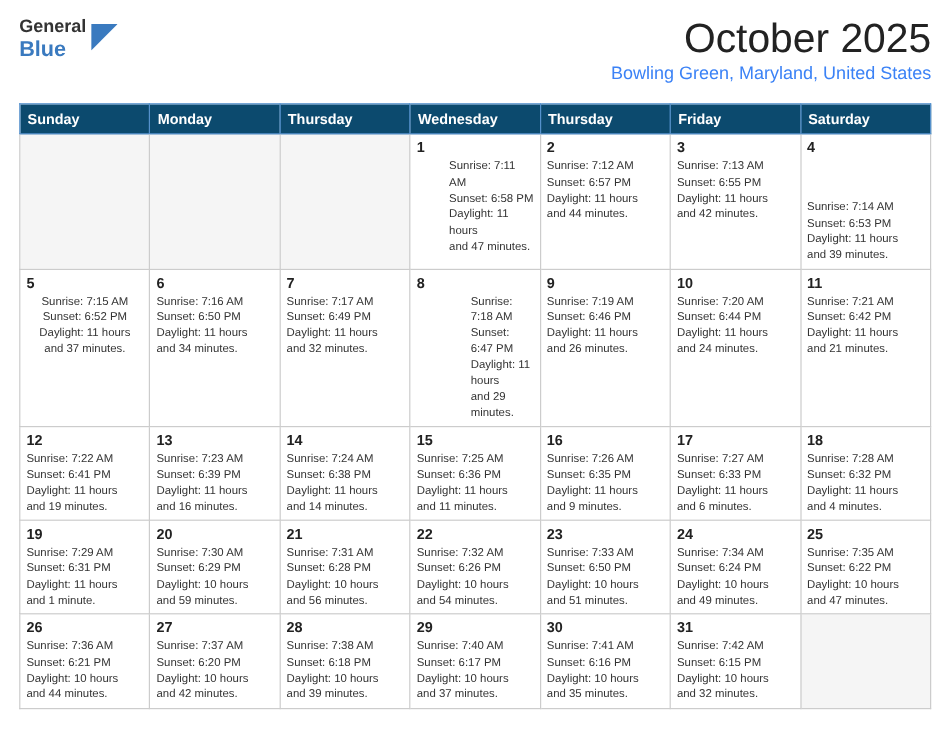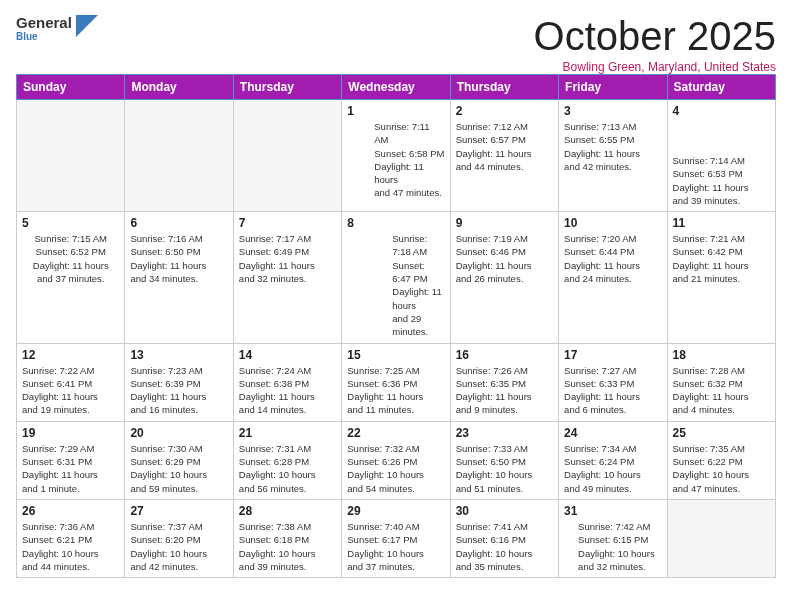--- a/index.html
+++ b/index.html
@@ -13,48 +13,48 @@
     .page {
       width: 792px;
       height: 612px;
       padding: 14px 16px 10px 16px;
       background: #fff;
     }
     .header {
       display: flex;
       align-items: flex-start;
       justify-content: space-between;
-      margin-bottom: 0;
+      margin-bottom: 16px;
     }
     .logo {
       display: flex;
       align-items: center;
       gap: 2px;
     }
     .title-block {
       text-align: right;
     }
     .main-title {
-      font-size: 40px;
+      font-size: 34px;
       font-weight: normal;
       color: #222;
       line-height: 1.1;
     }
     .subtitle {
-      font-size: 12px;
-      color: #be185d;
+      font-size: 15px;
+      color: #3b82f6;
       margin-top: 2px;
     }
     .calendar {
       width: 100%;
       border-collapse: collapse;
       border: 1px solid #bbb;
     }
     .calendar th {
-      background: #a21caf;
+      background: #0c4a6e;
       color: #fff;
       font-size: 12px;
       font-weight: bold;
       text-align: left;
       padding: 5px 6px;
       border: 1px solid #5591cc;
     }
     .calendar td {
       border: 1px solid #ccc;
       vertical-align: top;
@@ -80,21 +80,21 @@
     }
   </style>
 </head>
 <body>
 
 <div class="page">
   <div class="header">
     <div class="logo">
   <div style="display:flex;flex-direction:column;line-height:1.15;">
     <span style="font-size:15px;font-weight:bold;color:#333;">General</span>
-    <span style="font-size:10px;font-weight:bold;color:#3a7abf;">Blue</span>
+    <span style="font-size:18px;font-weight:bold;color:#3a7abf;">Blue</span>
   </div>
   <svg width="22" height="22" viewBox="0 0 22 22" style="margin-left:2px;margin-top:-4px;">
     <polygon points="0,0 22,0 0,22" fill="#3a7abf"></polygon>
   </svg>
 </div>
     <div class="title-block">
       <div class="main-title">October 2025</div>
       <div class="subtitle">Bowling Green, Maryland, United States</div>
     </div>
   </div>
@@ -329,21 +329,21 @@
           </td>
           <td>
             <div class="day-number">30</div>
             <div class="day-info" style="white-space: pre-line;">Sunrise: 7:41 AM
 Sunset: 6:16 PM
 Daylight: 10 hours
 and 35 minutes.</div>
           </td>
           <td>
             <div class="day-number">31</div>
-            <div class="day-info" style="white-space: pre-line; margin-left: 14px;">Sunrise: 7:42 AM
+            <div class="day-info" style="white-space: pre-line;">Sunrise: 7:42 AM
 Sunset: 6:15 PM
 Daylight: 10 hours
 and 32 minutes.</div>
           </td>
           <td class="empty"></td>
         </tr>
       </tbody>
   </table>
 </div>
 

